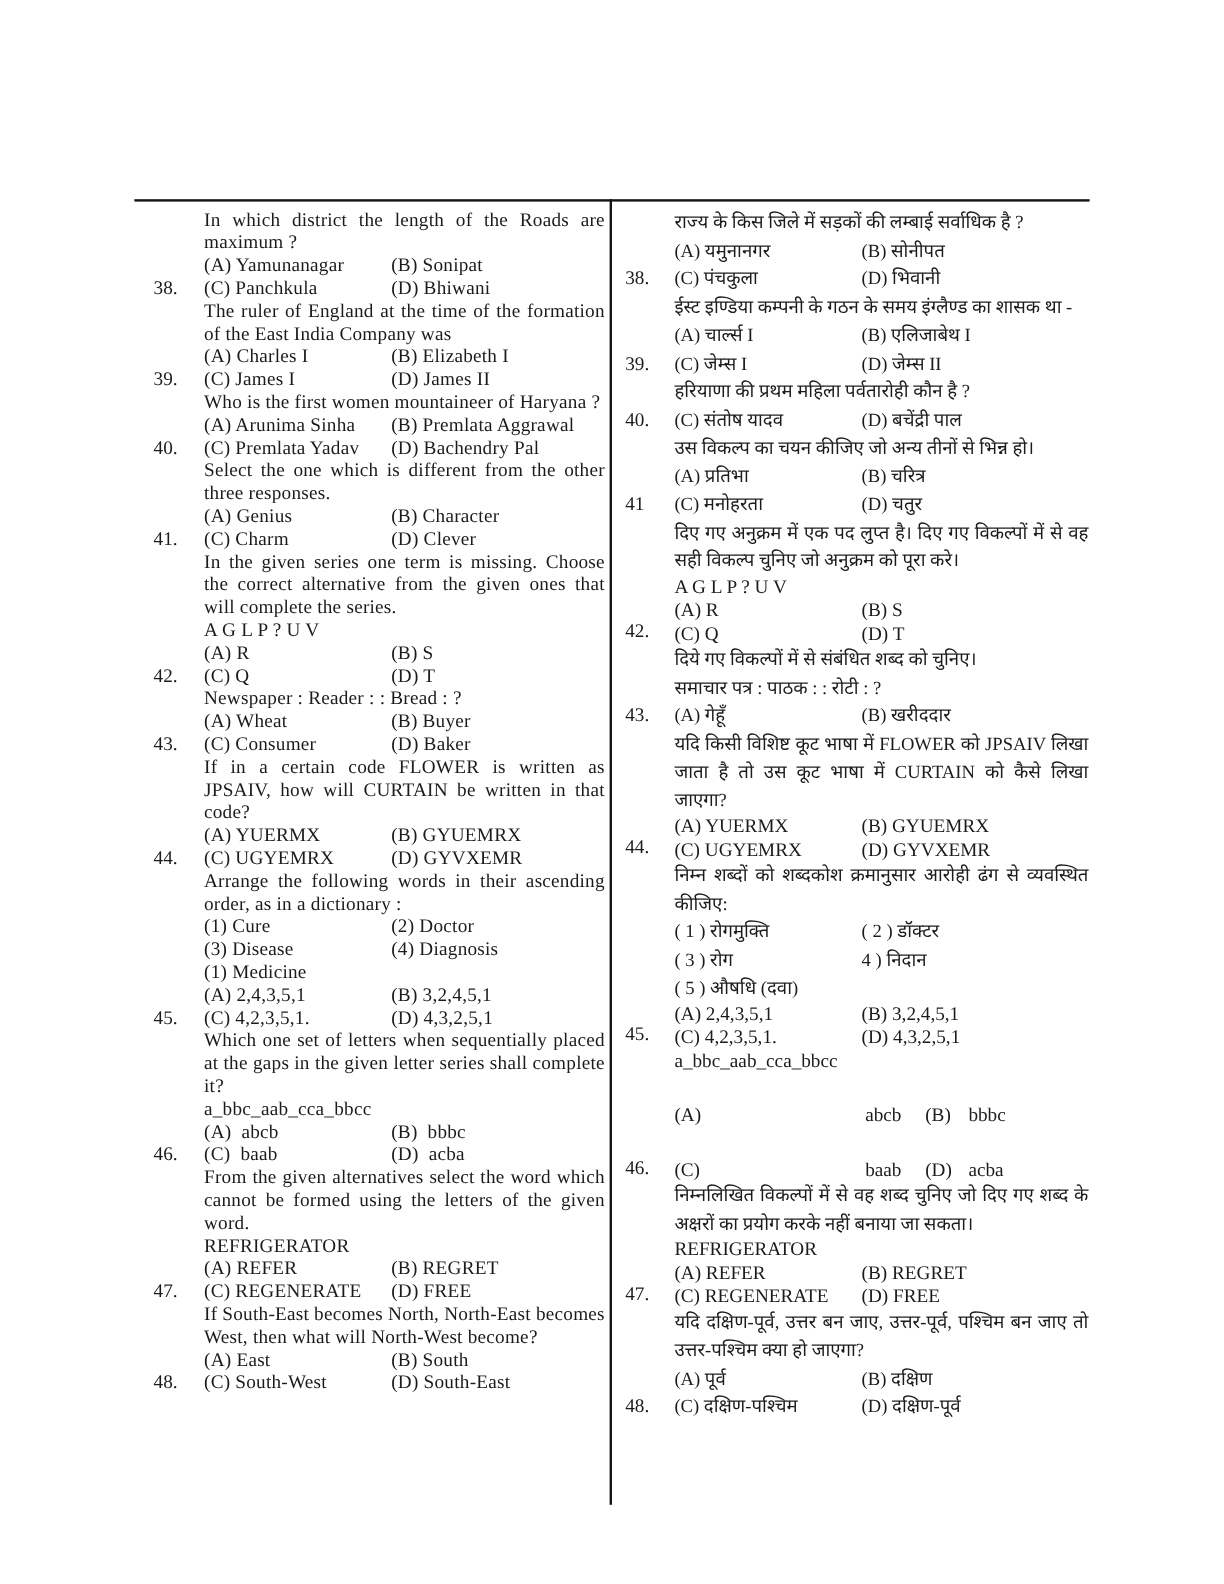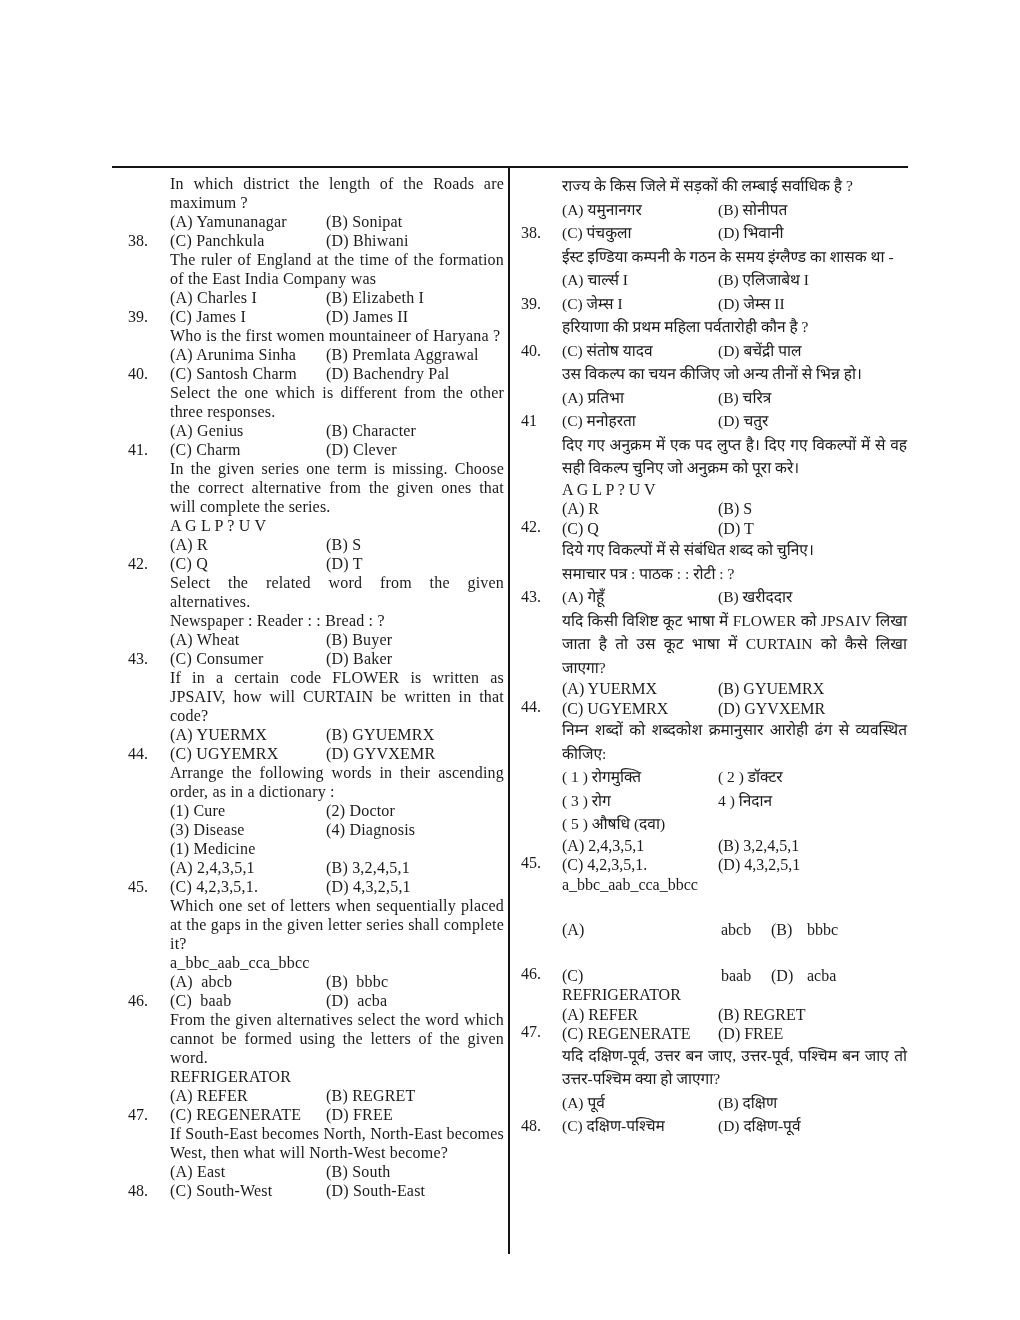--- a/index.html
+++ b/index.html
@@ -80,21 +80,21 @@
       </div>
       <div class="question">
         <div class="q-number">40.</div>
         <div class="q-body">
           <div class="row p latin">Who is the first women mountaineer of Haryana ?</div>
           <div class="row o latin">
             <span class="cell c0">(A) Arunima Sinha</span>
             <span class="cell c1">(B) Premlata Aggrawal</span>
           </div>
           <div class="row o latin">
-            <span class="cell c0">(C) Santosh Charm</span>
+            <span class="cell c0">(C) Premlata Yadav</span>
             <span class="cell c1">(D) Bachendry Pal</span>
           </div>
         </div>
       </div>
       <div class="question">
         <div class="q-number">41.</div>
         <div class="q-body">
           <div class="row p latin">Select the one which is different from the other three responses.</div>
           <div class="row o latin">
             <span class="cell c0">(A) Genius</span>
@@ -117,21 +117,20 @@
           </div>
           <div class="row o latin">
             <span class="cell c0">(C) Q</span>
             <span class="cell c1">(D) T</span>
           </div>
         </div>
       </div>
       <div class="question">
         <div class="q-number">43.</div>
         <div class="q-body">
-          <div class="row p latin">Select the related word from the given alternatives.</div>
           <div class="row l latin">Newspaper : Reader : : Bread : ?</div>
           <div class="row o latin">
             <span class="cell c0">(A) Wheat</span>
             <span class="cell c1">(B) Buyer</span>
           </div>
           <div class="row o latin">
             <span class="cell c0">(C) Consumer</span>
             <span class="cell c1">(D) Baker</span>
           </div>
         </div>
@@ -354,20 +353,21 @@
             <span class="cell c4-0">(C)</span>
             <span class="cell c4-1">baab</span>
             <span class="cell c4-2">(D)</span>
             <span class="cell c4-3">acba</span>
           </div>
         </div>
       </div>
       <div class="question">
         <div class="q-number">47.</div>
         <div class="q-body">
+          <div class="row p">निम्नलिखित विकल्पों में से वह शब्द चुनिए जो दिए गए शब्द के अक्षरों का प्रयोग करके नहीं बनाया जा सकता।</div>
           <div class="row l latin">REFRIGERATOR</div>
           <div class="row o latin">
             <span class="cell c0">(A) REFER</span>
             <span class="cell c1">(B) REGRET</span>
           </div>
           <div class="row o latin">
             <span class="cell c0">(C) REGENERATE</span>
             <span class="cell c1">(D) FREE</span>
           </div>
         </div>

